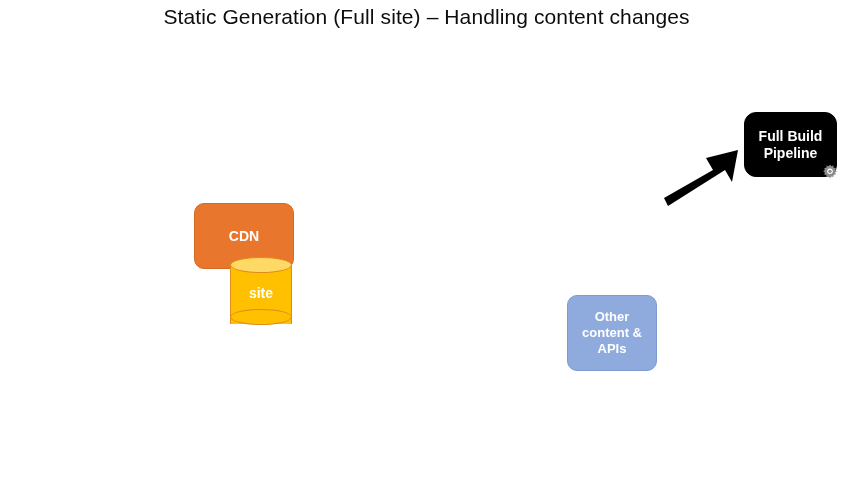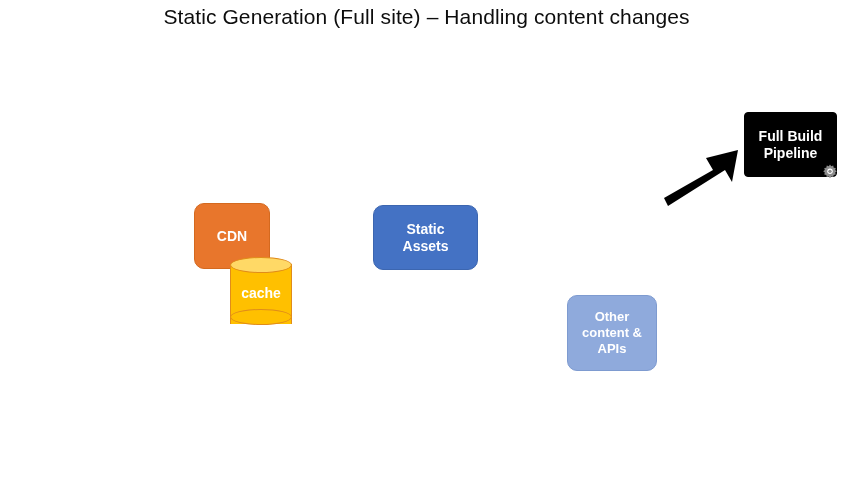--- a/index.html
+++ b/index.html
@@ -46,21 +46,21 @@
     color: #ffffff;
     font-weight: bold;
     font-size: 14px;
     line-height: 17px;
     padding: 2px;
   }
   .node .node-label { display: block; white-space: pre-line; }
 
   #node-cdn {
     left: 194px; top: 203px;
-    width: 76px; height: 66px;
+    width: 100px; height: 66px;
     background: #E8762C;
     border: 1px solid #D4691F;
     z-index: 2;
   }
   #node-static-assets {
     left: 373px; top: 205px;
     width: 105px; height: 65px;
     background: #4472C4;
     border: 1px solid #3C66B0;
   }
@@ -76,21 +76,21 @@
     background: #8FAADC;
     border: 1px solid #7E9BD0;
     font-size: 13px;
     line-height: 16px;
   }
   #node-full-build {
     left: 744px; top: 112px;
     width: 93px; height: 65px;
     background: #000000;
     border: 1px solid #000000;
-    border-radius: 4px;
+    border-radius: 12px;
     font-size: 14px;
     line-height: 17px;
   }
 
   
   #node-cache {
     position: absolute;
     left: 230px; top: 257px;
     width: 62px; height: 74px;
     z-index: 3;
@@ -156,27 +156,23 @@
   <div id="slide-title">Static Generation (Full site) – Handling content changes</div>
 
   <div id="node-cdn" class="node">
     <span class="node-label">CDN</span>
   </div>
 
   <div id="node-cache">
     <div class="cyl-body"></div>
     <div class="cyl-bottom"></div>
     <div class="cyl-top"></div>
-    <div class="cyl-label">cache</div>
-  </div>
-
-  <div id="node-static-assets" class="node">
-    <span class="node-label">Static
-Assets</span>
-  </div>
+    <div class="cyl-label">site</div>
+  </div>
+
 
 
   <div id="node-other-content" class="node">
     <span class="node-label">Other
 content &amp;
 APIs</span>
   </div>
 
   <div id="node-full-build" class="node">
     <span class="node-label">Full Build

